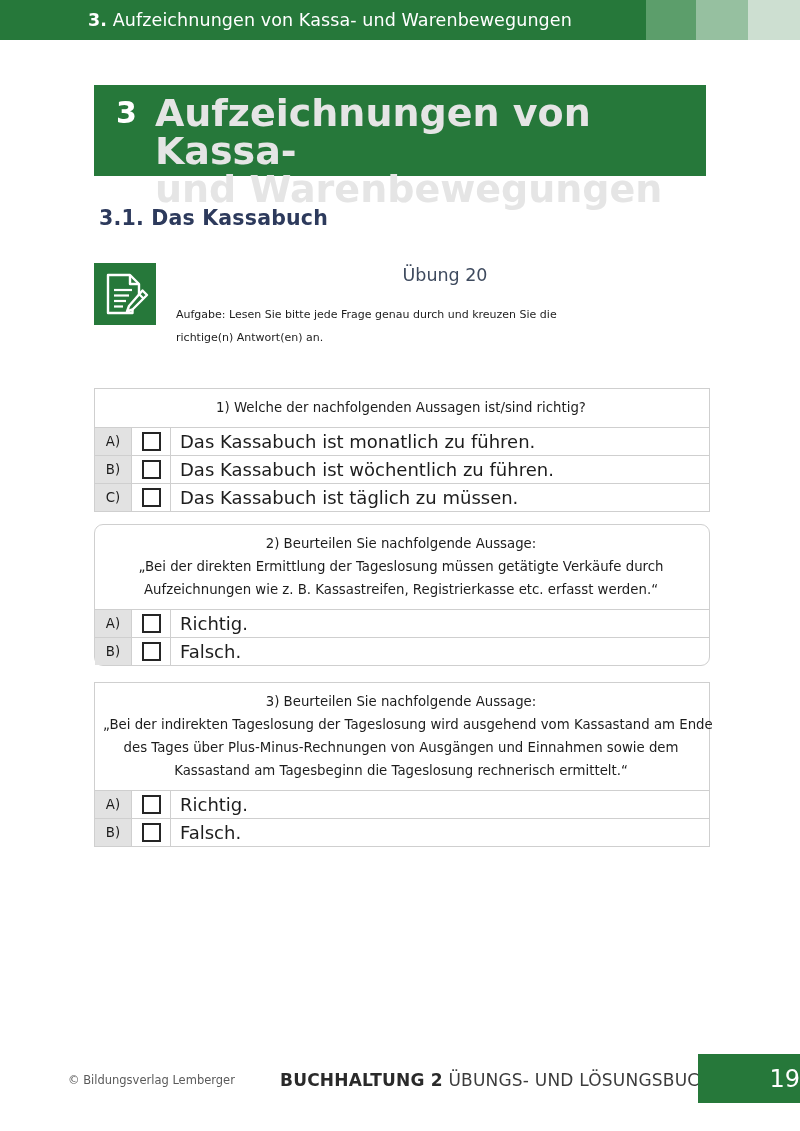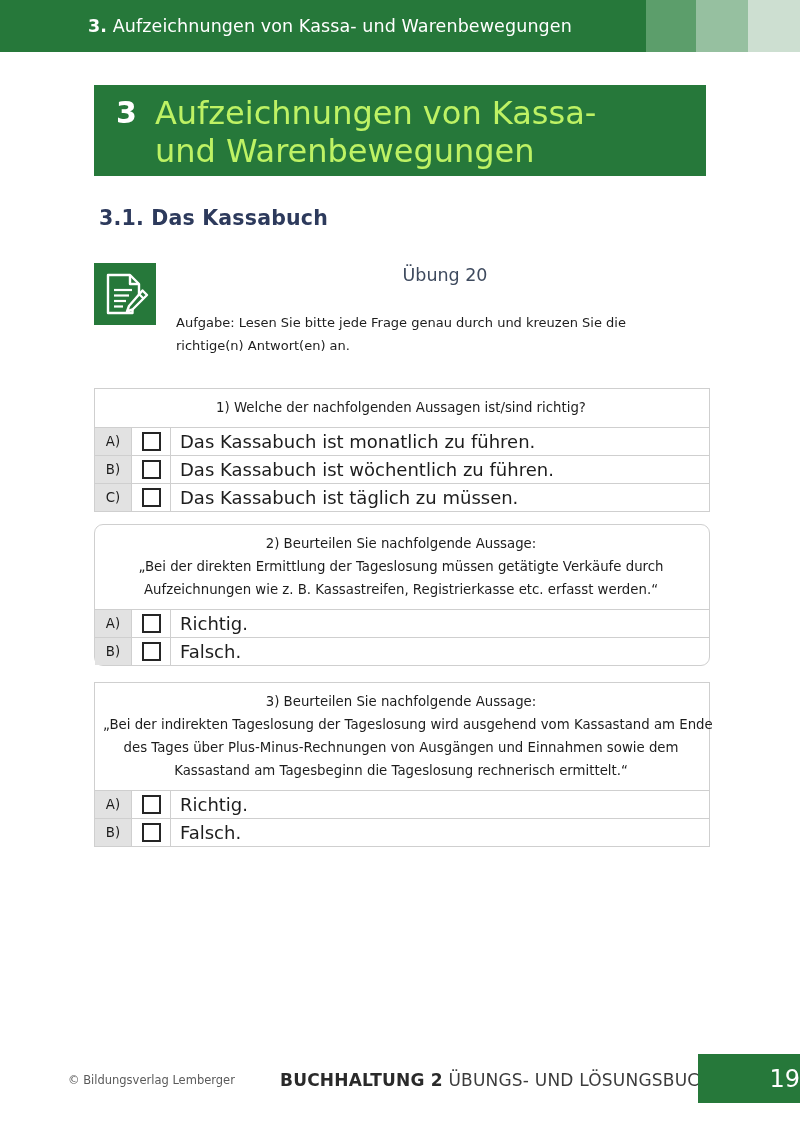--- a/index.html
+++ b/index.html
@@ -13,21 +13,21 @@
     font-family: "DejaVu Sans", sans-serif;
     position: relative;
     overflow: hidden;
   }
 
   
   .running-header {
     position: absolute;
     left: 0; top: 0;
     width: 800px;
-    height: 52px;
+    height: 40px;
     display: flex;
   }
   .rh-main {
     flex: 0 0 646px;
     background: #26783a;
     display: flex;
     align-items: center;
     box-sizing: border-box;
     padding-left: 88px;
   }
@@ -54,23 +54,23 @@
   }
   .chapter-num {
     color: #ffffff;
     font-size: 30px;
     font-weight: bold;
     line-height: 38px;
     flex: 0 0 auto;
     padding-right: 18px;
   }
   .chapter-title {
-    color: #bef264;
-    font-size: 32px;
-    font-weight: normal;
+    color: #e5e5e5;
+    font-size: 38px;
+    font-weight: bold;
     line-height: 38px;
     flex: 1 1 auto;
   }
 
   
   .section-heading {
     position: absolute;
     left: 99px; top: 206px;
     color: #2d3a5c;
     font-size: 20.5px;
@@ -94,23 +94,23 @@
   .ex-body {
     margin-left: 82px;
   }
   .ex-title {
     color: #3e4a5e;
     font-size: 17.5px;
     line-height: 24px;
     text-align: center;
   }
   .ex-task {
-    margin-top: 24px;
+    margin-top: 16px;
     color: #1d1d1d;
-    font-size: 13px;
+    font-size: 11px;
     line-height: 23px;
     max-width: 500px;
   }
 
   
   .qtable {
     position: absolute;
     left: 94px;
     width: 616px;
     border: 1px solid #cfcfcf;

